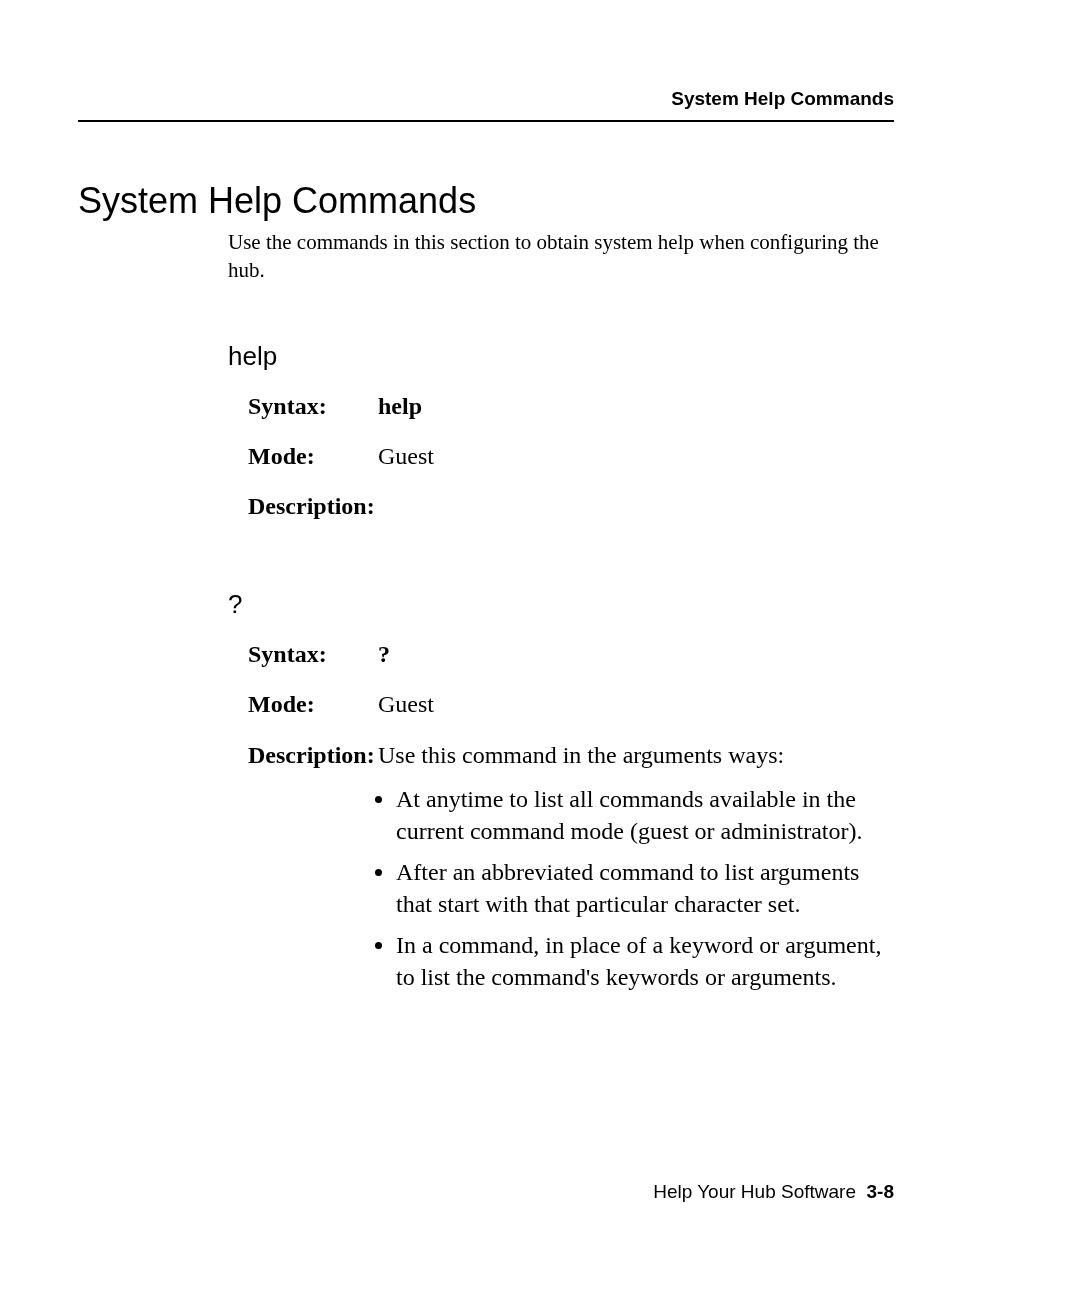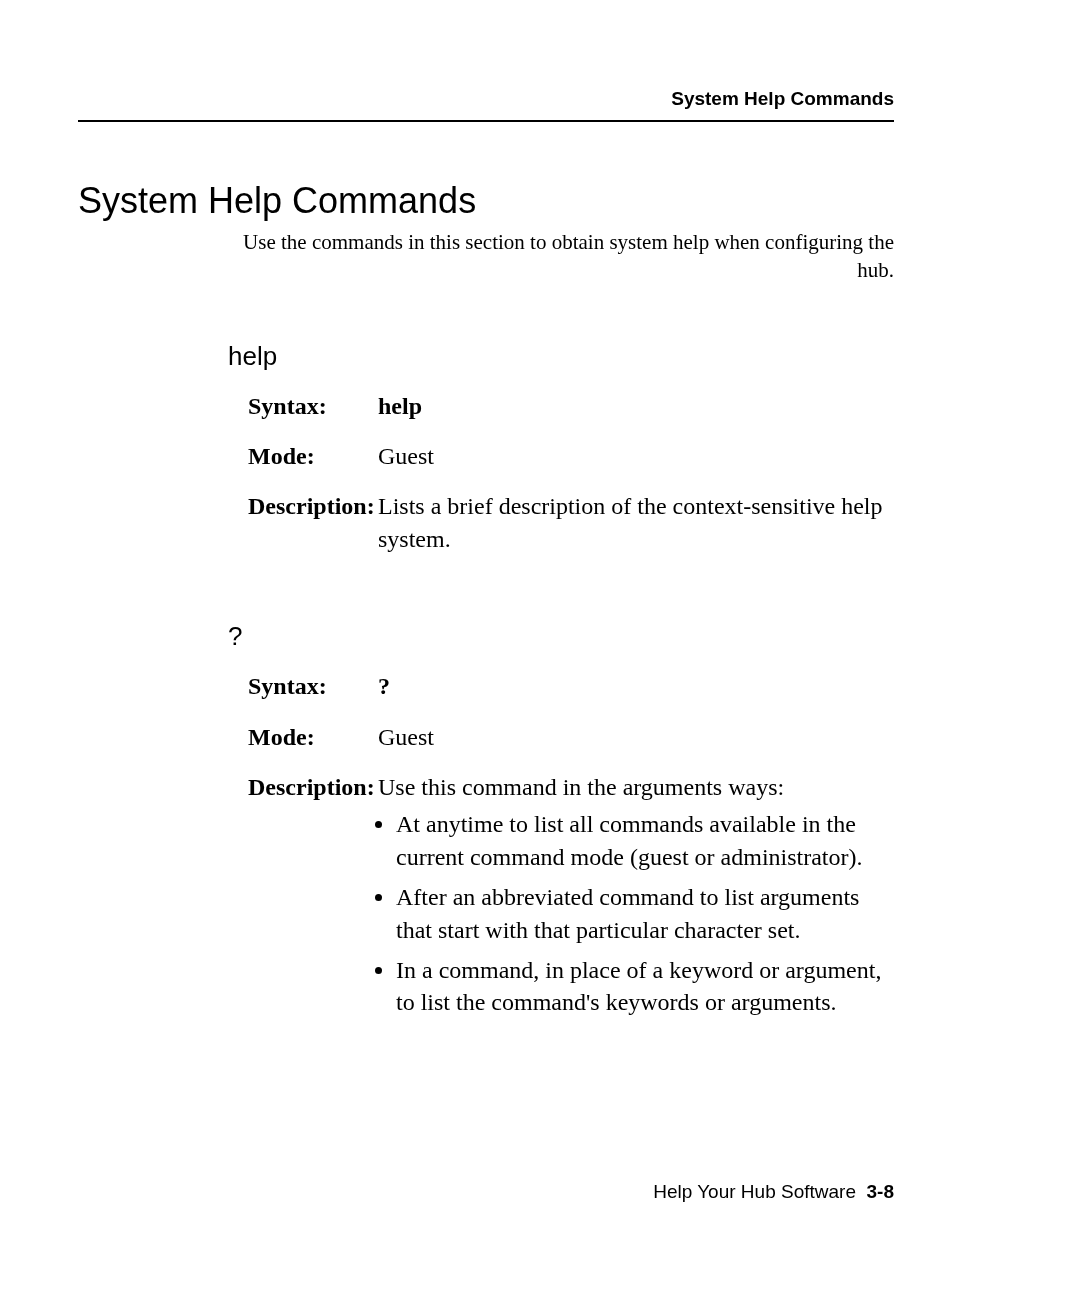--- a/index.html
+++ b/index.html
@@ -30,21 +30,20 @@
     font-family: Helvetica, Arial, sans-serif;
     font-weight: 400;
     font-size: 36px;
     margin: 0 0 6px 0;
   }
   .intro {
     font-size: 21px;
     margin-left: 150px;
     margin-bottom: 56px;
     line-height: 1.35;
-    text-align: right;
   }
   .indent-block {
     margin-left: 150px;
   }
   .h2 {
     font-family: Helvetica, Arial, sans-serif;
     font-weight: 400;
     font-size: 26px;
     margin: 0 0 18px 0;
   }
@@ -59,21 +58,21 @@
     flex: 0 0 130px;
     font-weight: 700;
   }
   .def-value {
     flex: 1 1 auto;
   }
   .def-value .bold-syntax {
     font-weight: 700;
   }
   ul.bullets {
-    margin: 5px 0 0 0;
+    margin: 12px 0 0 0;
     padding-left: 18px;
   }
   ul.bullets li {
     margin-bottom: 8px;
     line-height: 1.35;
   }
   .footer {
     position: absolute;
     right: 78px;
     bottom: 108px;
@@ -108,21 +107,20 @@
       </div>
     </div>
 
     <div class="def-row">
       <div class="def-label">Mode:</div>
       <div class="def-value">Guest</div>
     </div>
 
     <div class="def-row">
       <div class="def-label">Description:</div>
-      <div class="def-value">Lists a brief description of the context-sensitive help system.</div>
     </div>
   </div>
 
   <div class="section-gap"></div>
 
   <div class="indent-block">
     <div class="h2">?</div>
 
     <div class="def-row">
       <div class="def-label">Syntax:</div>

